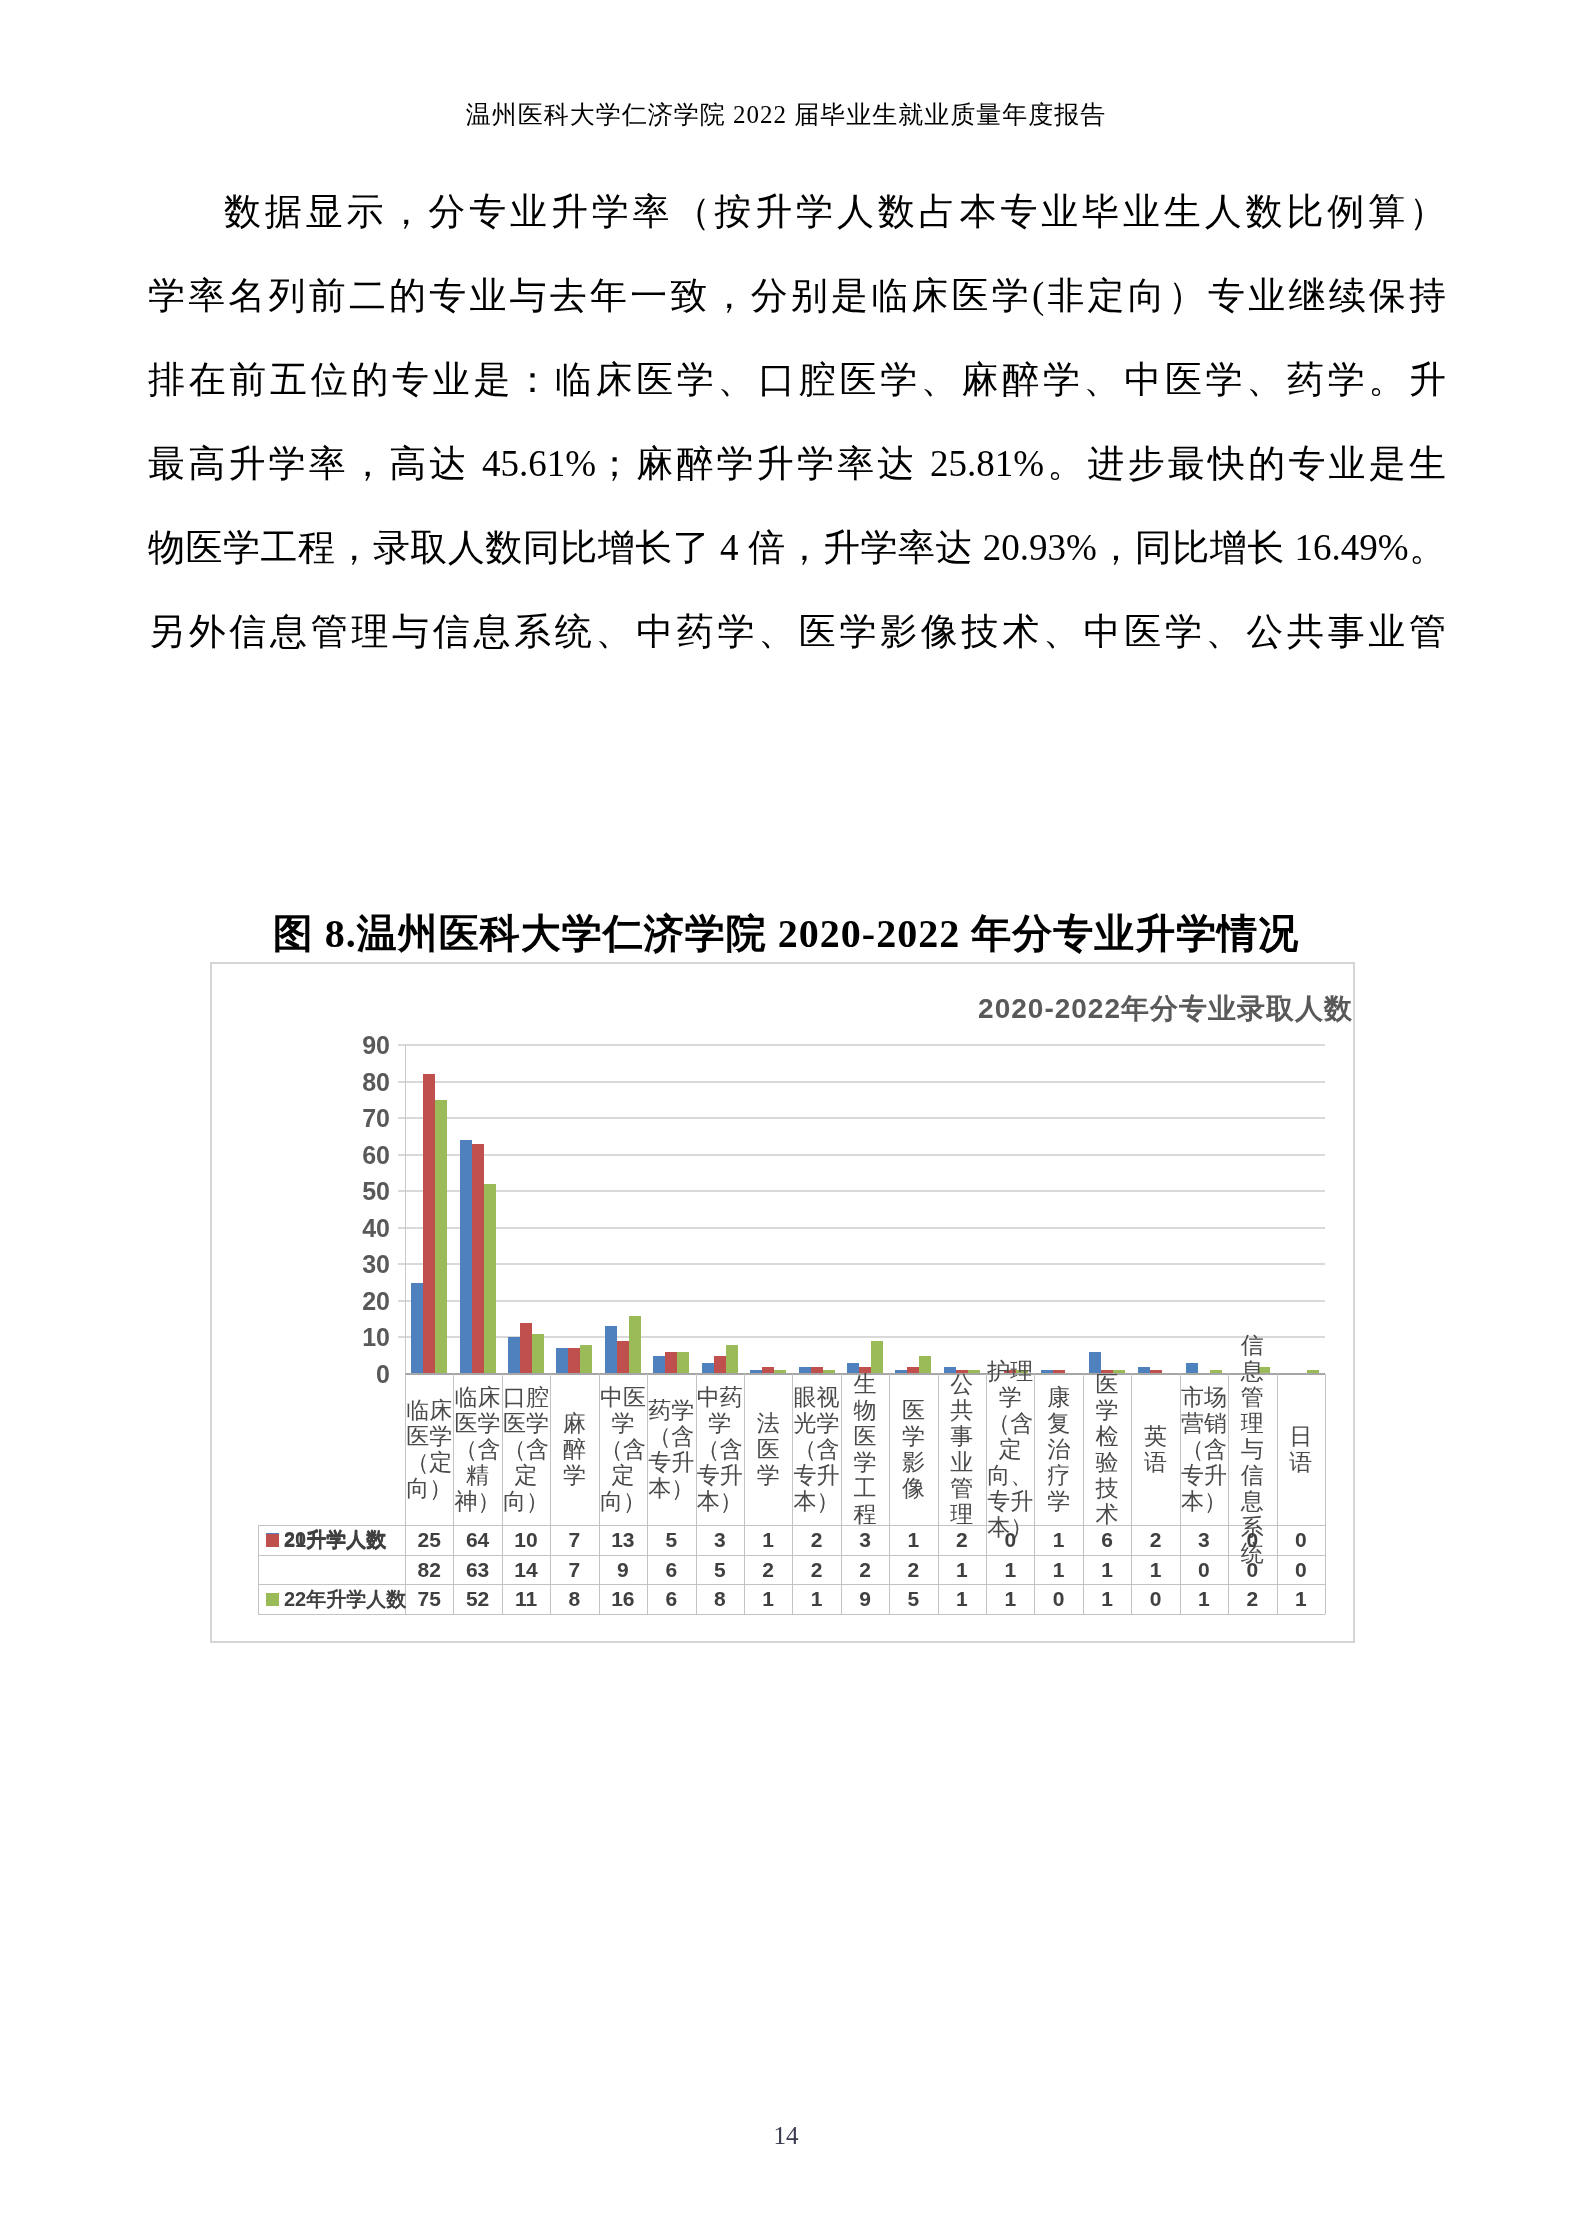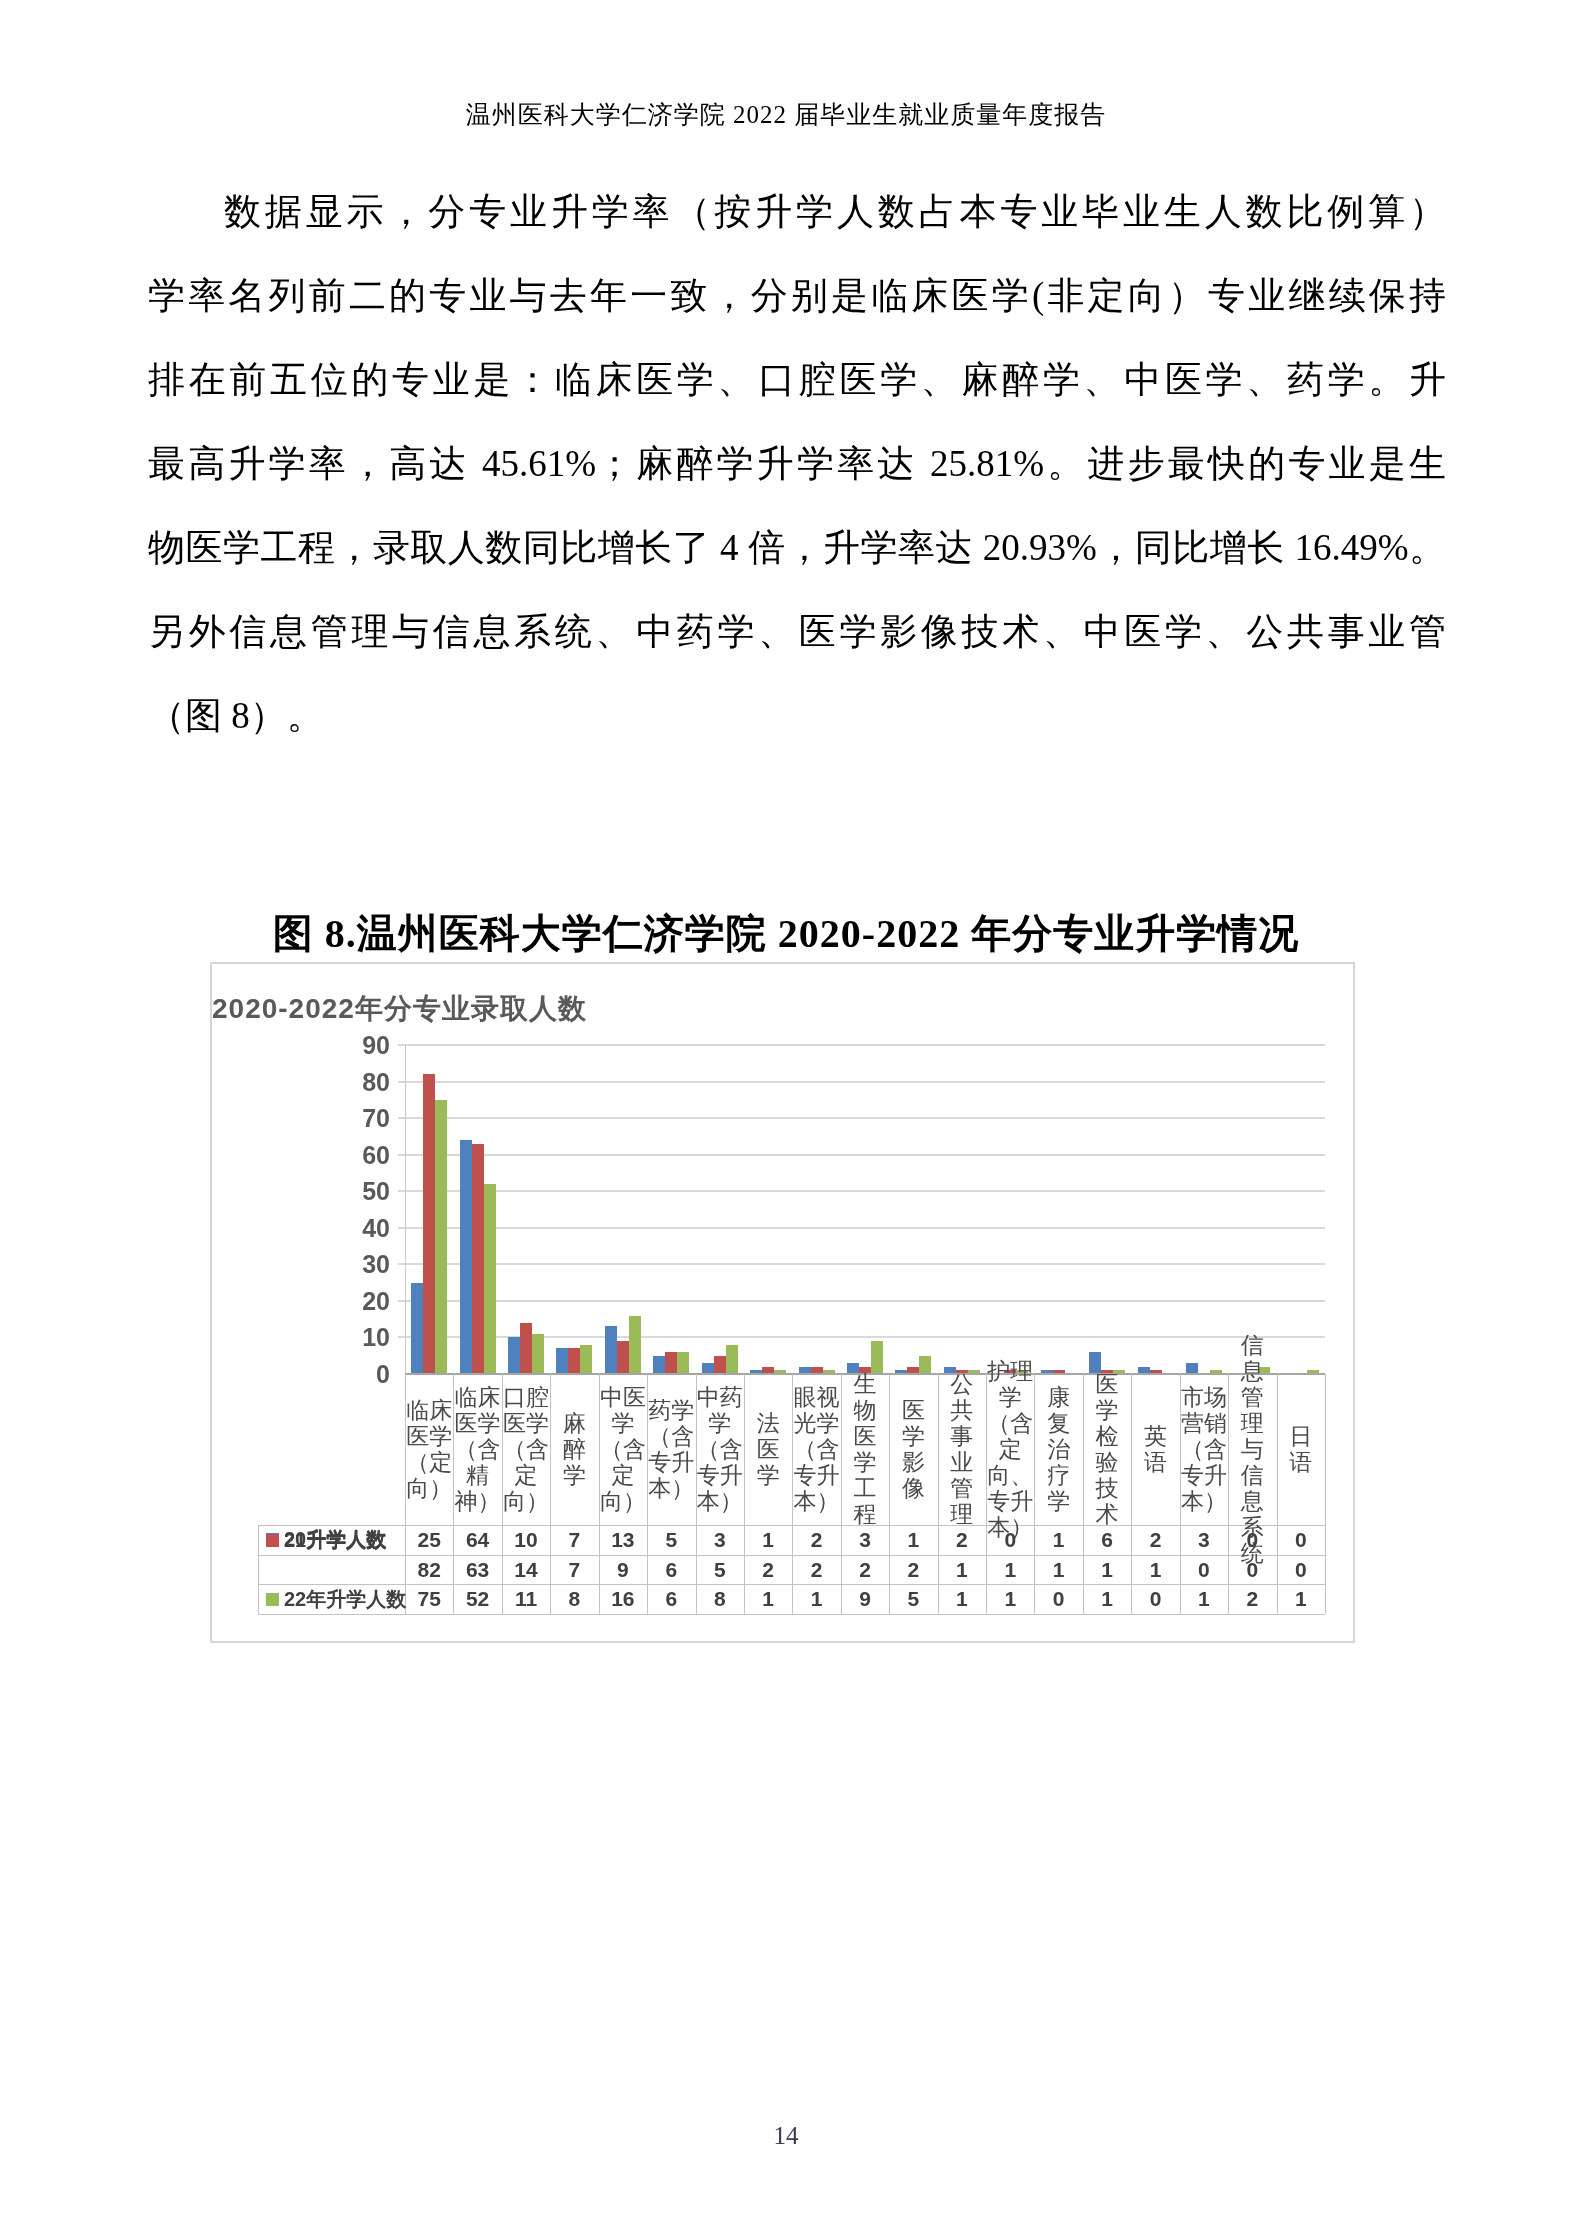--- a/index.html
+++ b/index.html
@@ -22,21 +22,21 @@
   .para-line.last{text-align:left;text-align-last:left;}
   .fig-caption{
     position:absolute;top:906px;left:0;width:100%;text-align:center;
     font-size:40px;font-weight:bold;letter-spacing:1px;
   }
   .fig-box{
     position:absolute;left:210px;top:962px;width:1145px;height:681px;
     border:2px solid #d5d5d5;background:#fff;box-sizing:border-box;
   }
   .chart-title{
-    position:absolute;top:26px;left:0;width:100%;text-align:left;
+    position:absolute;top:26px;left:0;width:100%;text-align:right;
     font-family:"Liberation Sans","DejaVu Sans",sans-serif;
     font-weight:bold;font-size:28px;color:#595959;letter-spacing:1px;
   }
   .gridline{position:absolute;height:2px;background:#d9d9d9;}
   .axis-line{position:absolute;height:2px;background:#a6a6a6;}
   .vaxis-line{position:absolute;width:1px;background:#c9c9c9;}
   .ylab{
     position:absolute;width:80px;text-align:right;
     font-family:"Liberation Sans","DejaVu Sans",sans-serif;
     font-weight:bold;font-size:25px;color:#595959;line-height:28px;
@@ -75,21 +75,20 @@
 
   <div class="doc-header">温州医科大学仁济学院 2022 届毕业生就业质量年度报告</div>
 
   <div class="para">
     <div class="para-line indent">数据显示，分专业升学率（按升学人数占本专业毕业生人数比例算）</div>
     <div class="para-line">学率名列前二的专业与去年一致，分别是临床医学(非定向）专业继续保持</div>
     <div class="para-line">排在前五位的专业是：临床医学、口腔医学、麻醉学、中医学、药学。升</div>
     <div class="para-line">最高升学率，高达 45.61%；麻醉学升学率达 25.81%。进步最快的专业是生</div>
     <div class="para-line">物医学工程，录取人数同比增长了 4 倍，升学率达 20.93%，同比增长 16.49%。</div>
     <div class="para-line">另外信息管理与信息系统、中药学、医学影像技术、中医学、公共事业管</div>
-    <div class="para-line last">（图 8）。</div>
   </div>
 
   <div class="fig-caption">图 8.温州医科大学仁济学院 2020-2022 年分专业升学情况</div>
 
   <div class="fig-box" id="figbox">
     <div class="chart-title">2020-2022年分专业录取人数</div>
 
   <div class="ylab" style="left: 98px; top: 396px;">0</div>
       <div class="gridline" style="left: 186px; top: 372.44px; width: 926.98px;"></div>
       <div class="ylab" style="left: 98px; top: 359.44px;">10</div>

